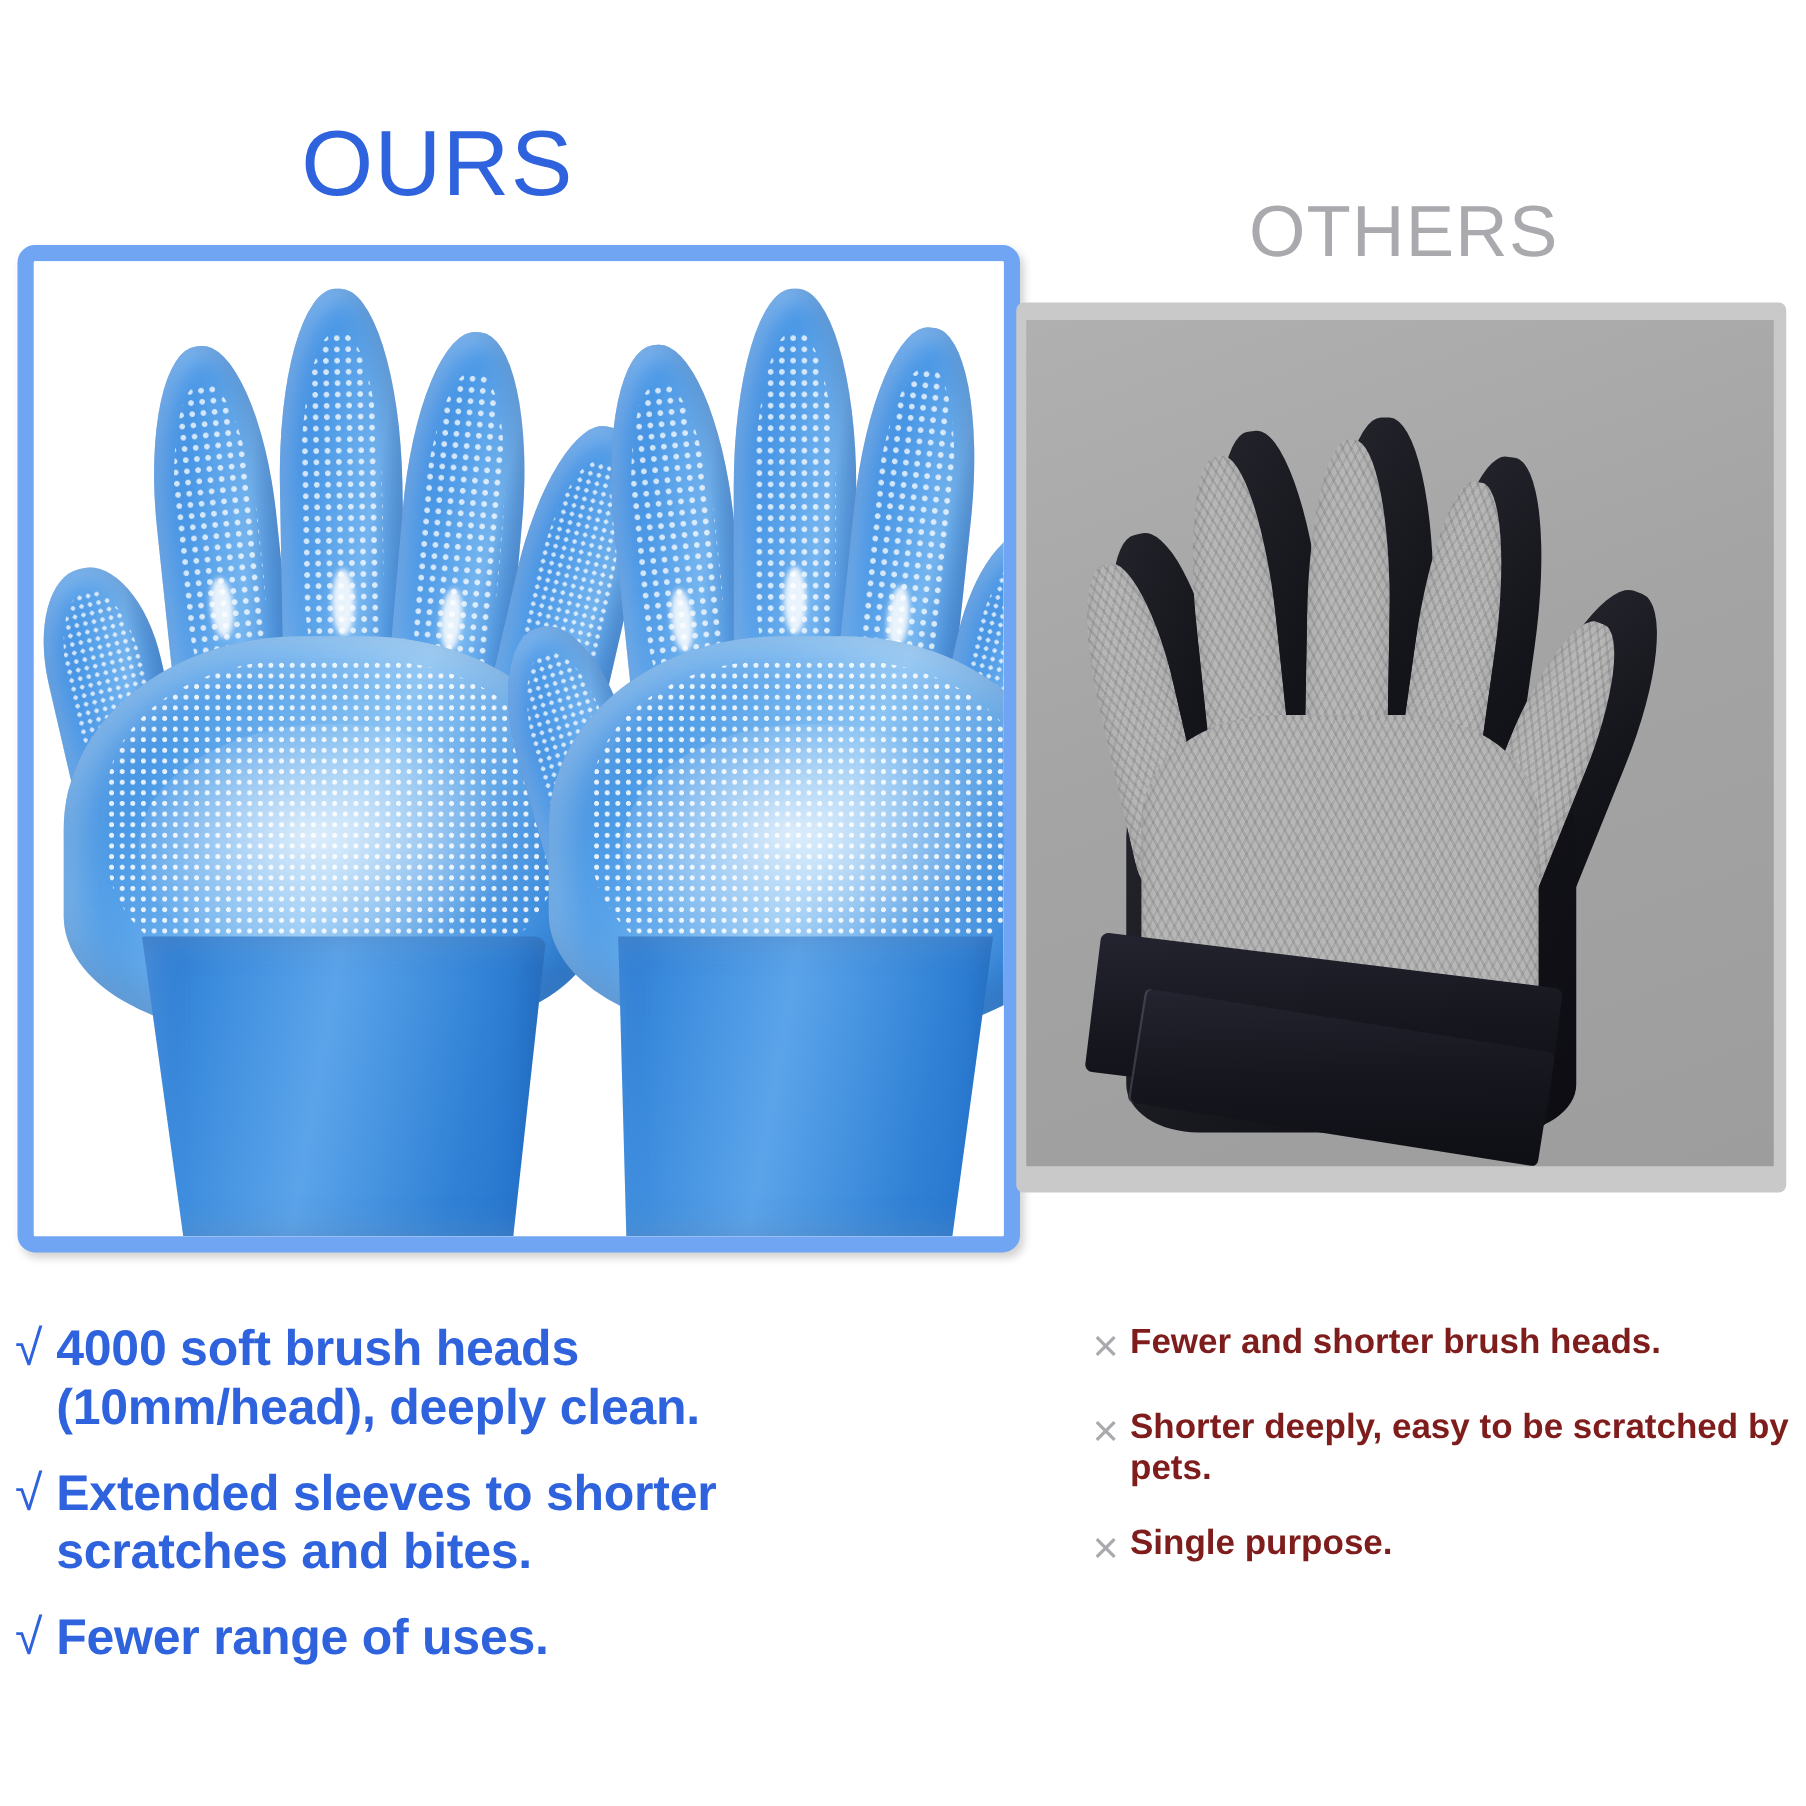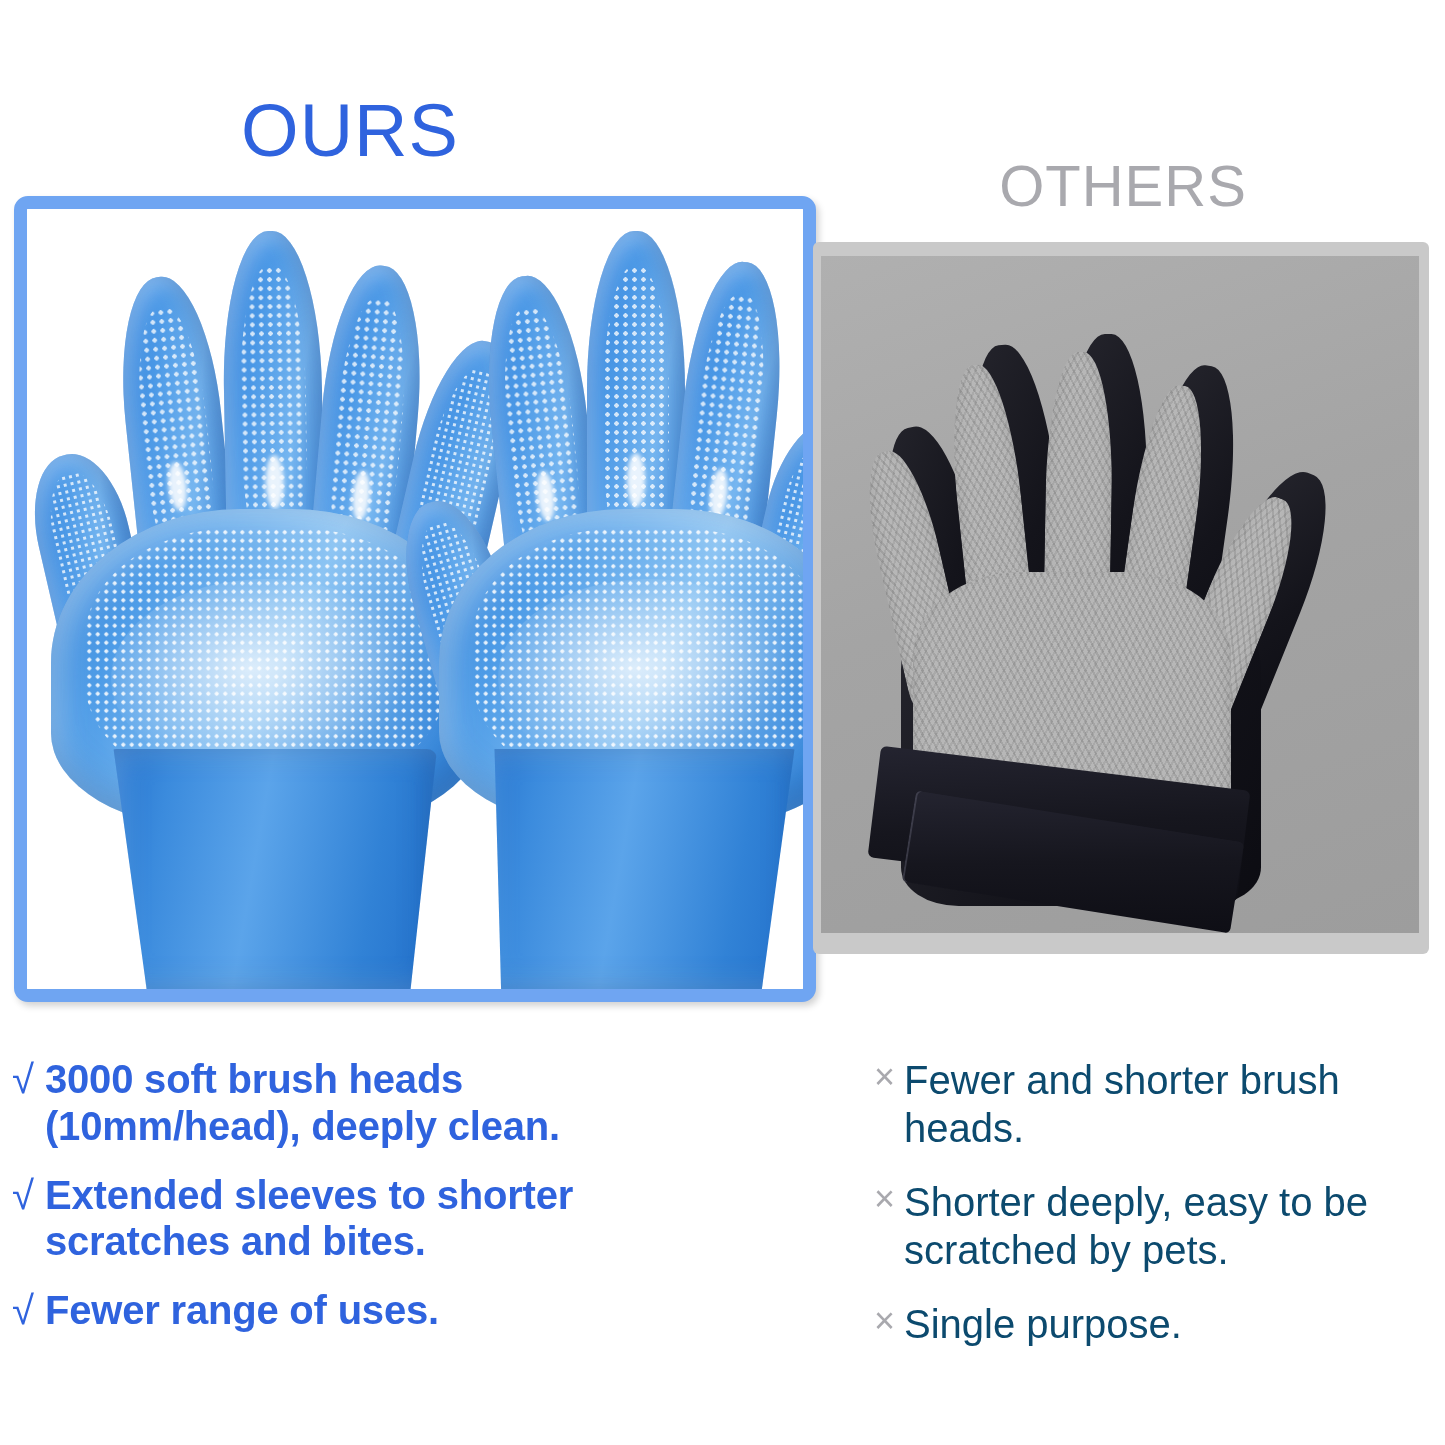--- a/index.html
+++ b/index.html
@@ -157,23 +157,23 @@
   }
 
   #others-points .bullet { margin-bottom: 26px; }
   #others-points .marker {
     width: 30px;
     font-size: 36px;
     color: #a9a9ae;
     font-weight: 400;
   }
   #others-points .btext {
-    font-size: 40px;
-    font-weight: 400;
-    color: #0c4a6e;
+    font-size: 28px;
+    font-weight: 700;
+    color: #7f1d1d;
     line-height: 1.2;
   }
 </style>
 </head>
 <body>
 
 <div id="stage">
 
   <div class="heading" id="ours-heading">OURS</div>
   <div class="heading" id="others-heading">OTHERS</div>
@@ -275,21 +275,21 @@
         <div class="gcuff" style="left:52px; top:512px; width:372px; height:112px; transform:rotate(7deg); border-radius:6px;"></div>
         <div class="gcuff" style="left:86px; top:560px; width:332px; height:92px; transform:rotate(9deg); border-radius:5px; box-shadow: inset 2px 0 0 rgba(90,90,105,.5);"></div>
       </div>
 
     </div>
   </div>
 
   <div class="col" id="ours-points">
     <div class="bullet">
       <span class="marker">√</span>
-      <span class="btext">3000 soft brush heads (10mm/head), deeply clean.</span>
+      <span class="btext">4000 soft brush heads (10mm/head), deeply clean.</span>
     </div>
     <div class="bullet">
       <span class="marker">√</span>
       <span class="btext">Extended sleeves to shorter scratches and bites.</span>
     </div>
     <div class="bullet">
       <span class="marker">√</span>
       <span class="btext">Fewer range of uses.</span>
     </div>
   </div>

